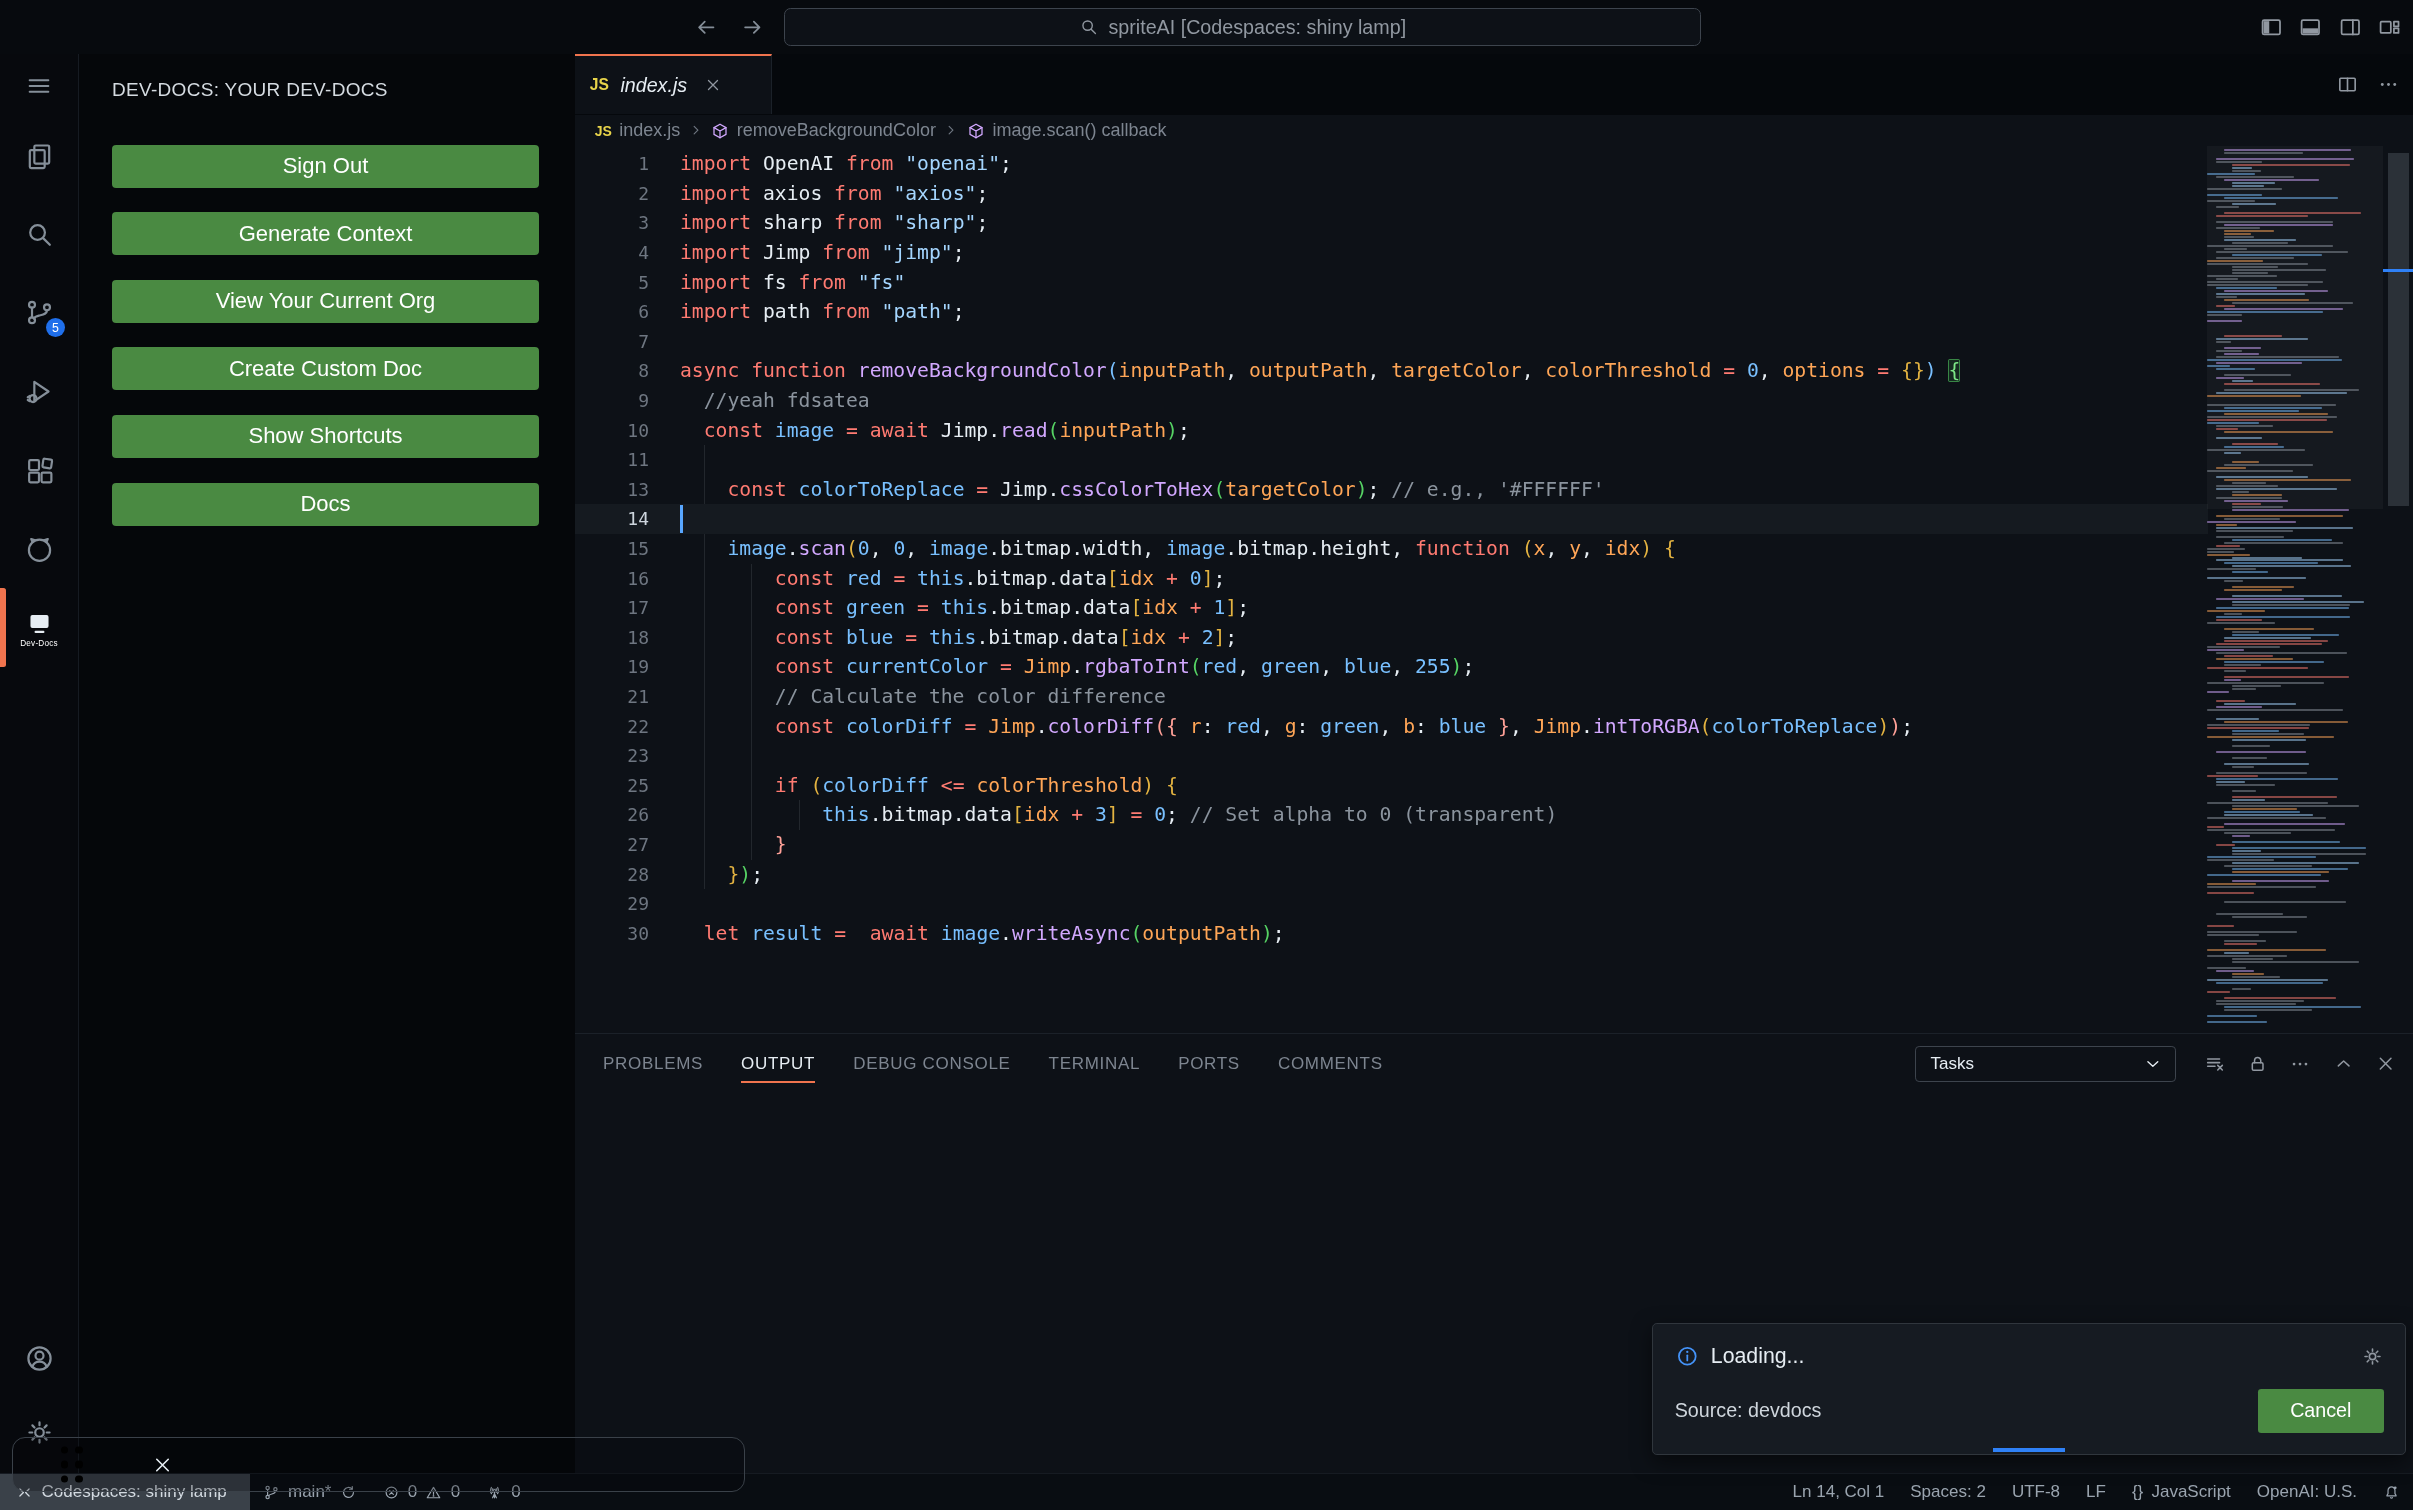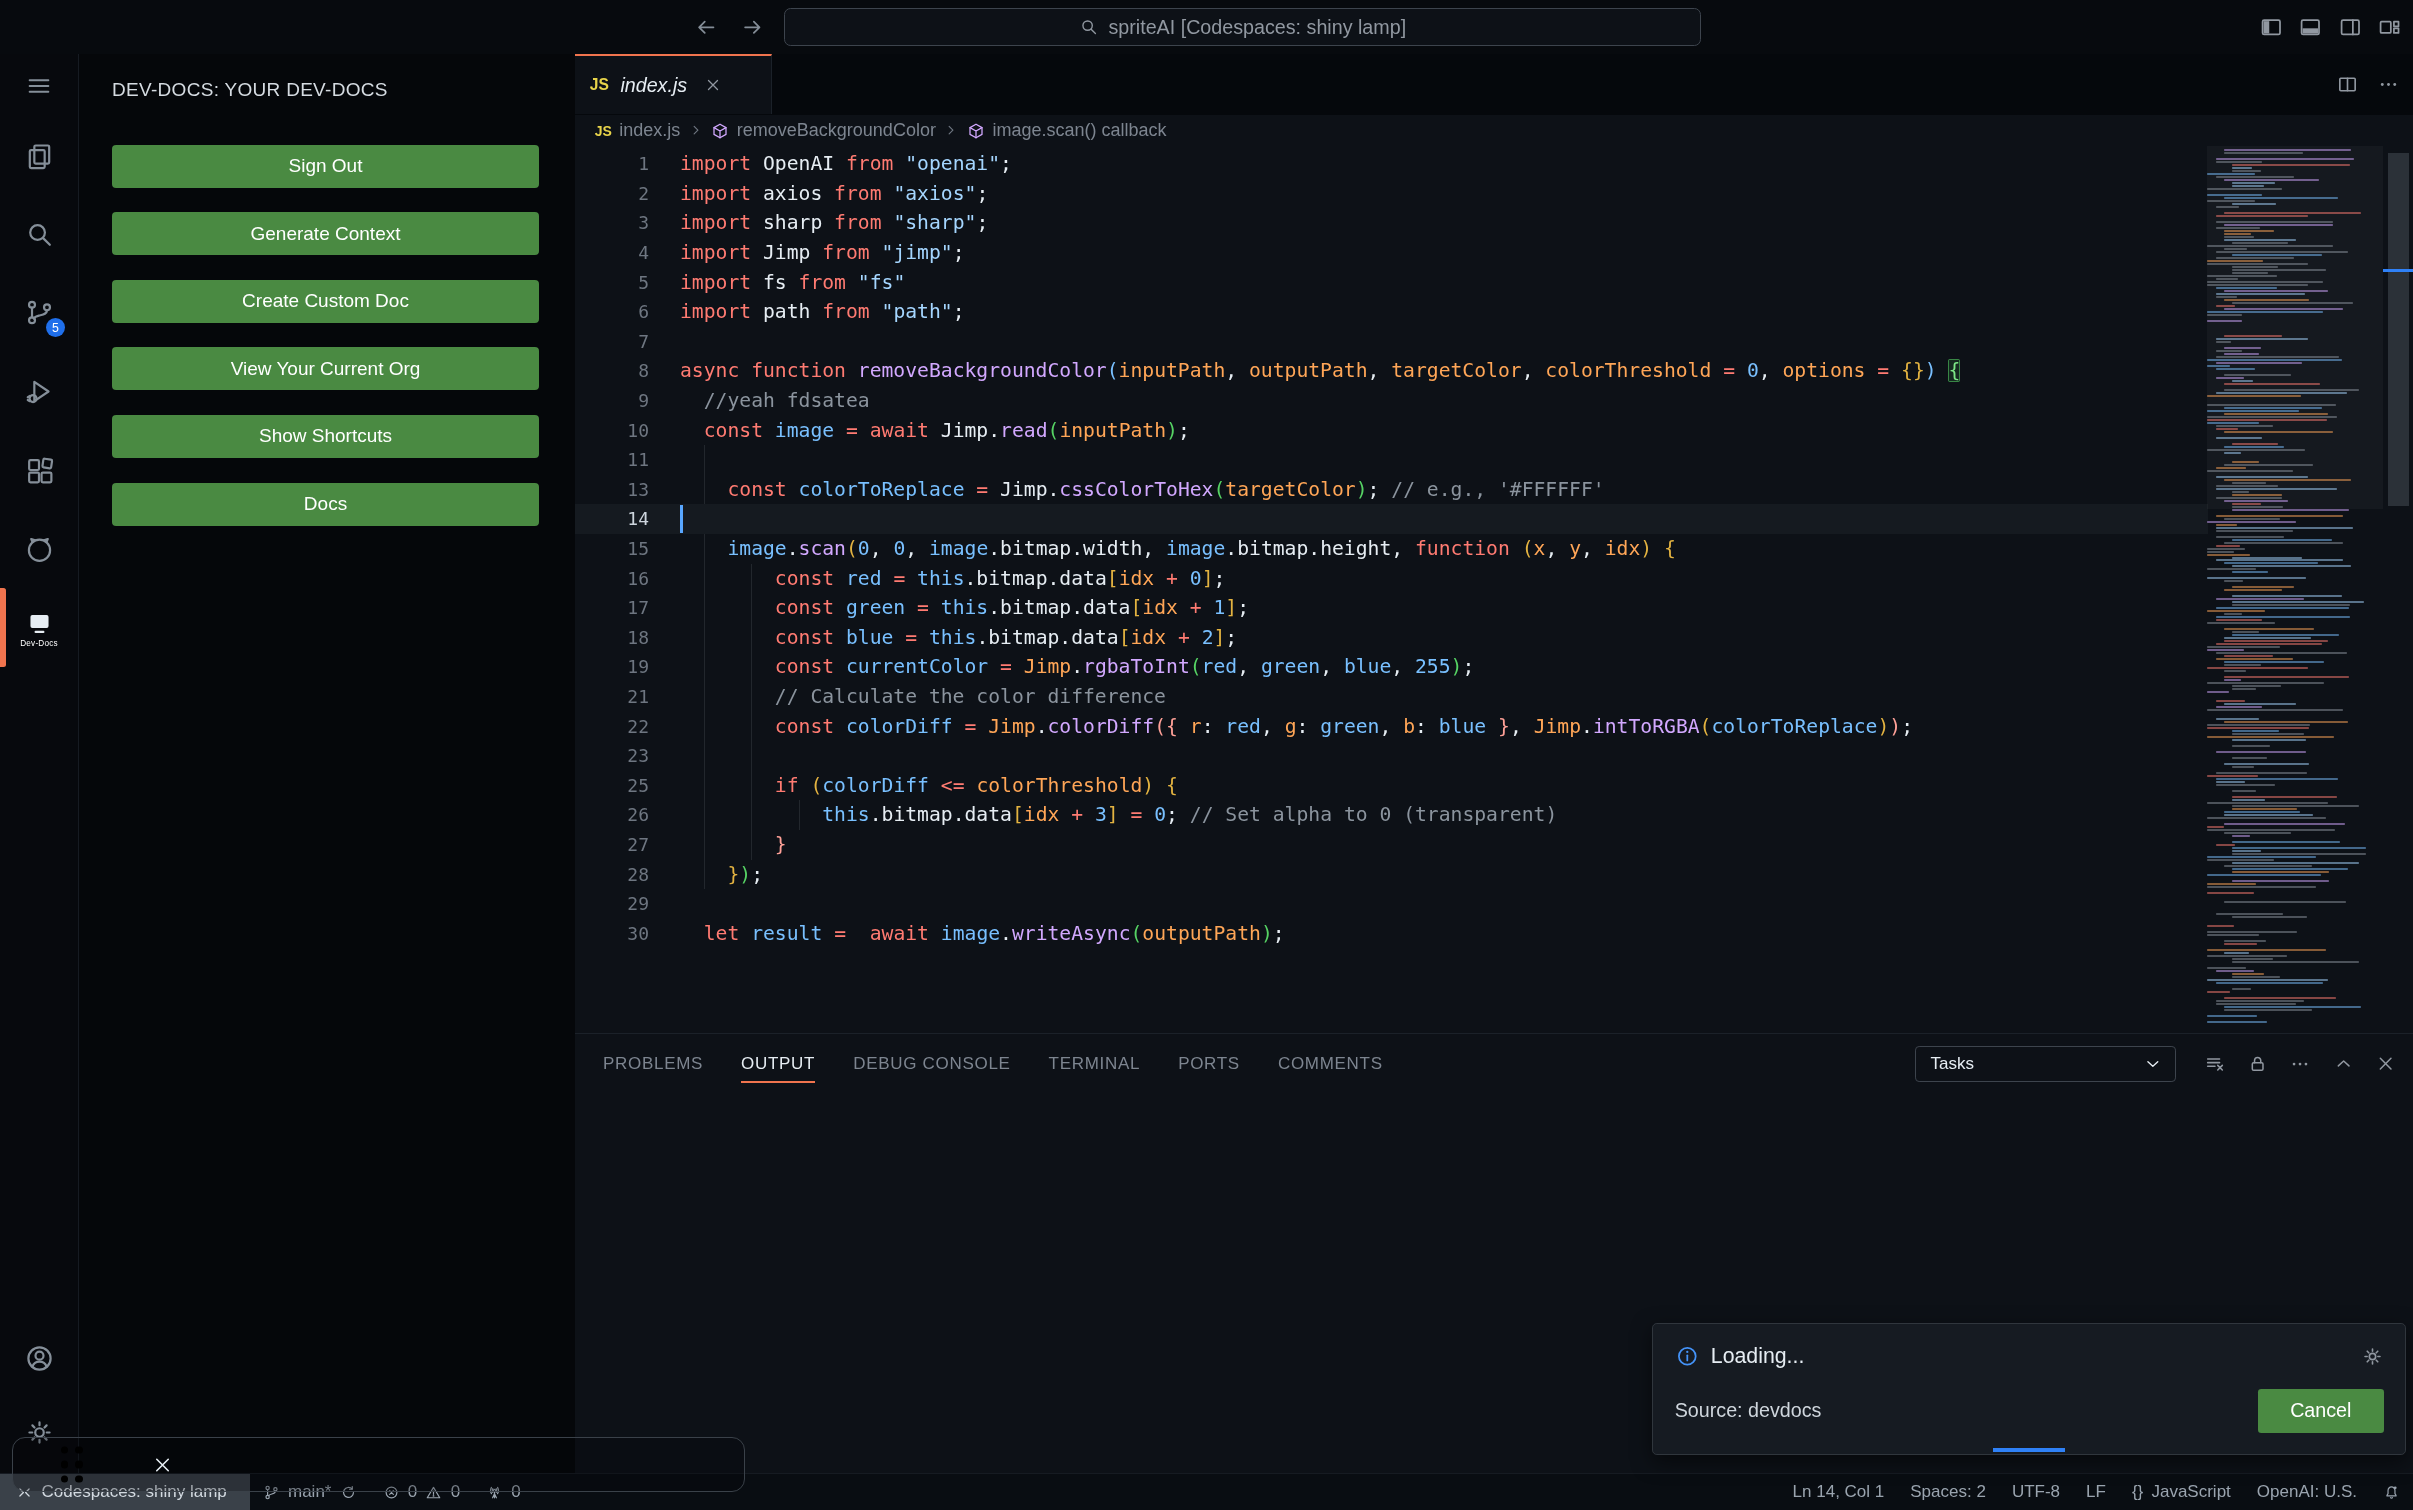--- a/index.html
+++ b/index.html
@@ -23,21 +23,21 @@
   .ab-badge{position:absolute;right:13px;bottom:1.6px;min-width:19px;height:19px;border-radius:9.9px;
             background:var(--badge-blue);color:#fff;font-size:12.3px;display:flex;align-items:center;justify-content:center;}
   .ab-active-bar{position:absolute;left:0;width:5.7px;height:79px;background:var(--accent);border-radius:0 2.5px 2.5px 0;}
   .devdocs-label{font-size:8.2px;color:#fff;margin-top:0.8px;letter-spacing:0.2px;}
 
   
   #sidebar{position:absolute;top:54px;left:79px;width:496px;bottom:36px;background:#05070a;border-right:0.8px solid #161b22;}
   #sidebar-title{margin:24.6px 0 0 33px;font-size:19px;letter-spacing:0.3px;color:#d5dbe1;}
   #sidebar-buttons{margin-top:44px;}
   .sb-btn{width:427px;height:43px;margin:0 0 24.6px 33px;background:var(--button-green);border-radius:4.1px;
-          display:flex;align-items:center;justify-content:center;color:#fff;font-size:19px;cursor:pointer;}
+          display:flex;align-items:center;justify-content:center;color:#fff;font-size:22px;cursor:pointer;}
 
   
   #editor{position:absolute;left:575px;top:54px;right:0;height:979px;background:#0d1117;}
   #tabbar{position:absolute;top:0;left:0;right:0;height:61px;background:#05080c;border-bottom:0.8px solid #11151b;}
   #tab{position:absolute;left:0;top:0;width:197px;height:60px;background:#0d1117;border-top:2.5px solid var(--accent);
        border-right:0.8px solid #1b2129;display:flex;align-items:center;gap:11.5px;padding:0 14.8px;box-sizing:border-box;cursor:pointer;}
   .js-badge{color:#e8d44a;font-size:15.6px;font-weight:bold;}
   #tab-title{font-size:19.7px;font-style:italic;color:#e6edf3;}
   #tab-close{margin-left:4.9px;color:#9198a1;}
   #tab-actions{position:absolute;right:13px;top:0;height:61px;display:flex;align-items:center;gap:18px;color:#9198a1;}
@@ -250,22 +250,22 @@
           </svg>
         </span>
       </div>
     </aside>
 
   <aside id="sidebar">
     <div id="sidebar-title">DEV-DOCS: YOUR DEV-DOCS</div>
     <div id="sidebar-buttons">
         <div class="sb-btn">Sign Out</div>
         <div class="sb-btn">Generate Context</div>
+        <div class="sb-btn">View Your Current Org</div>
         <div class="sb-btn">Create Custom Doc</div>
-        <div class="sb-btn">View Your Current Org</div>
         <div class="sb-btn">Show Shortcuts</div>
         <div class="sb-btn">Docs</div>
       </div>
   </aside>
 
   <section id="editor">
     <div id="tabbar">
       <div id="tab">
         <span class="js-badge">JS</span>
         <span id="tab-title">index.js</span>

